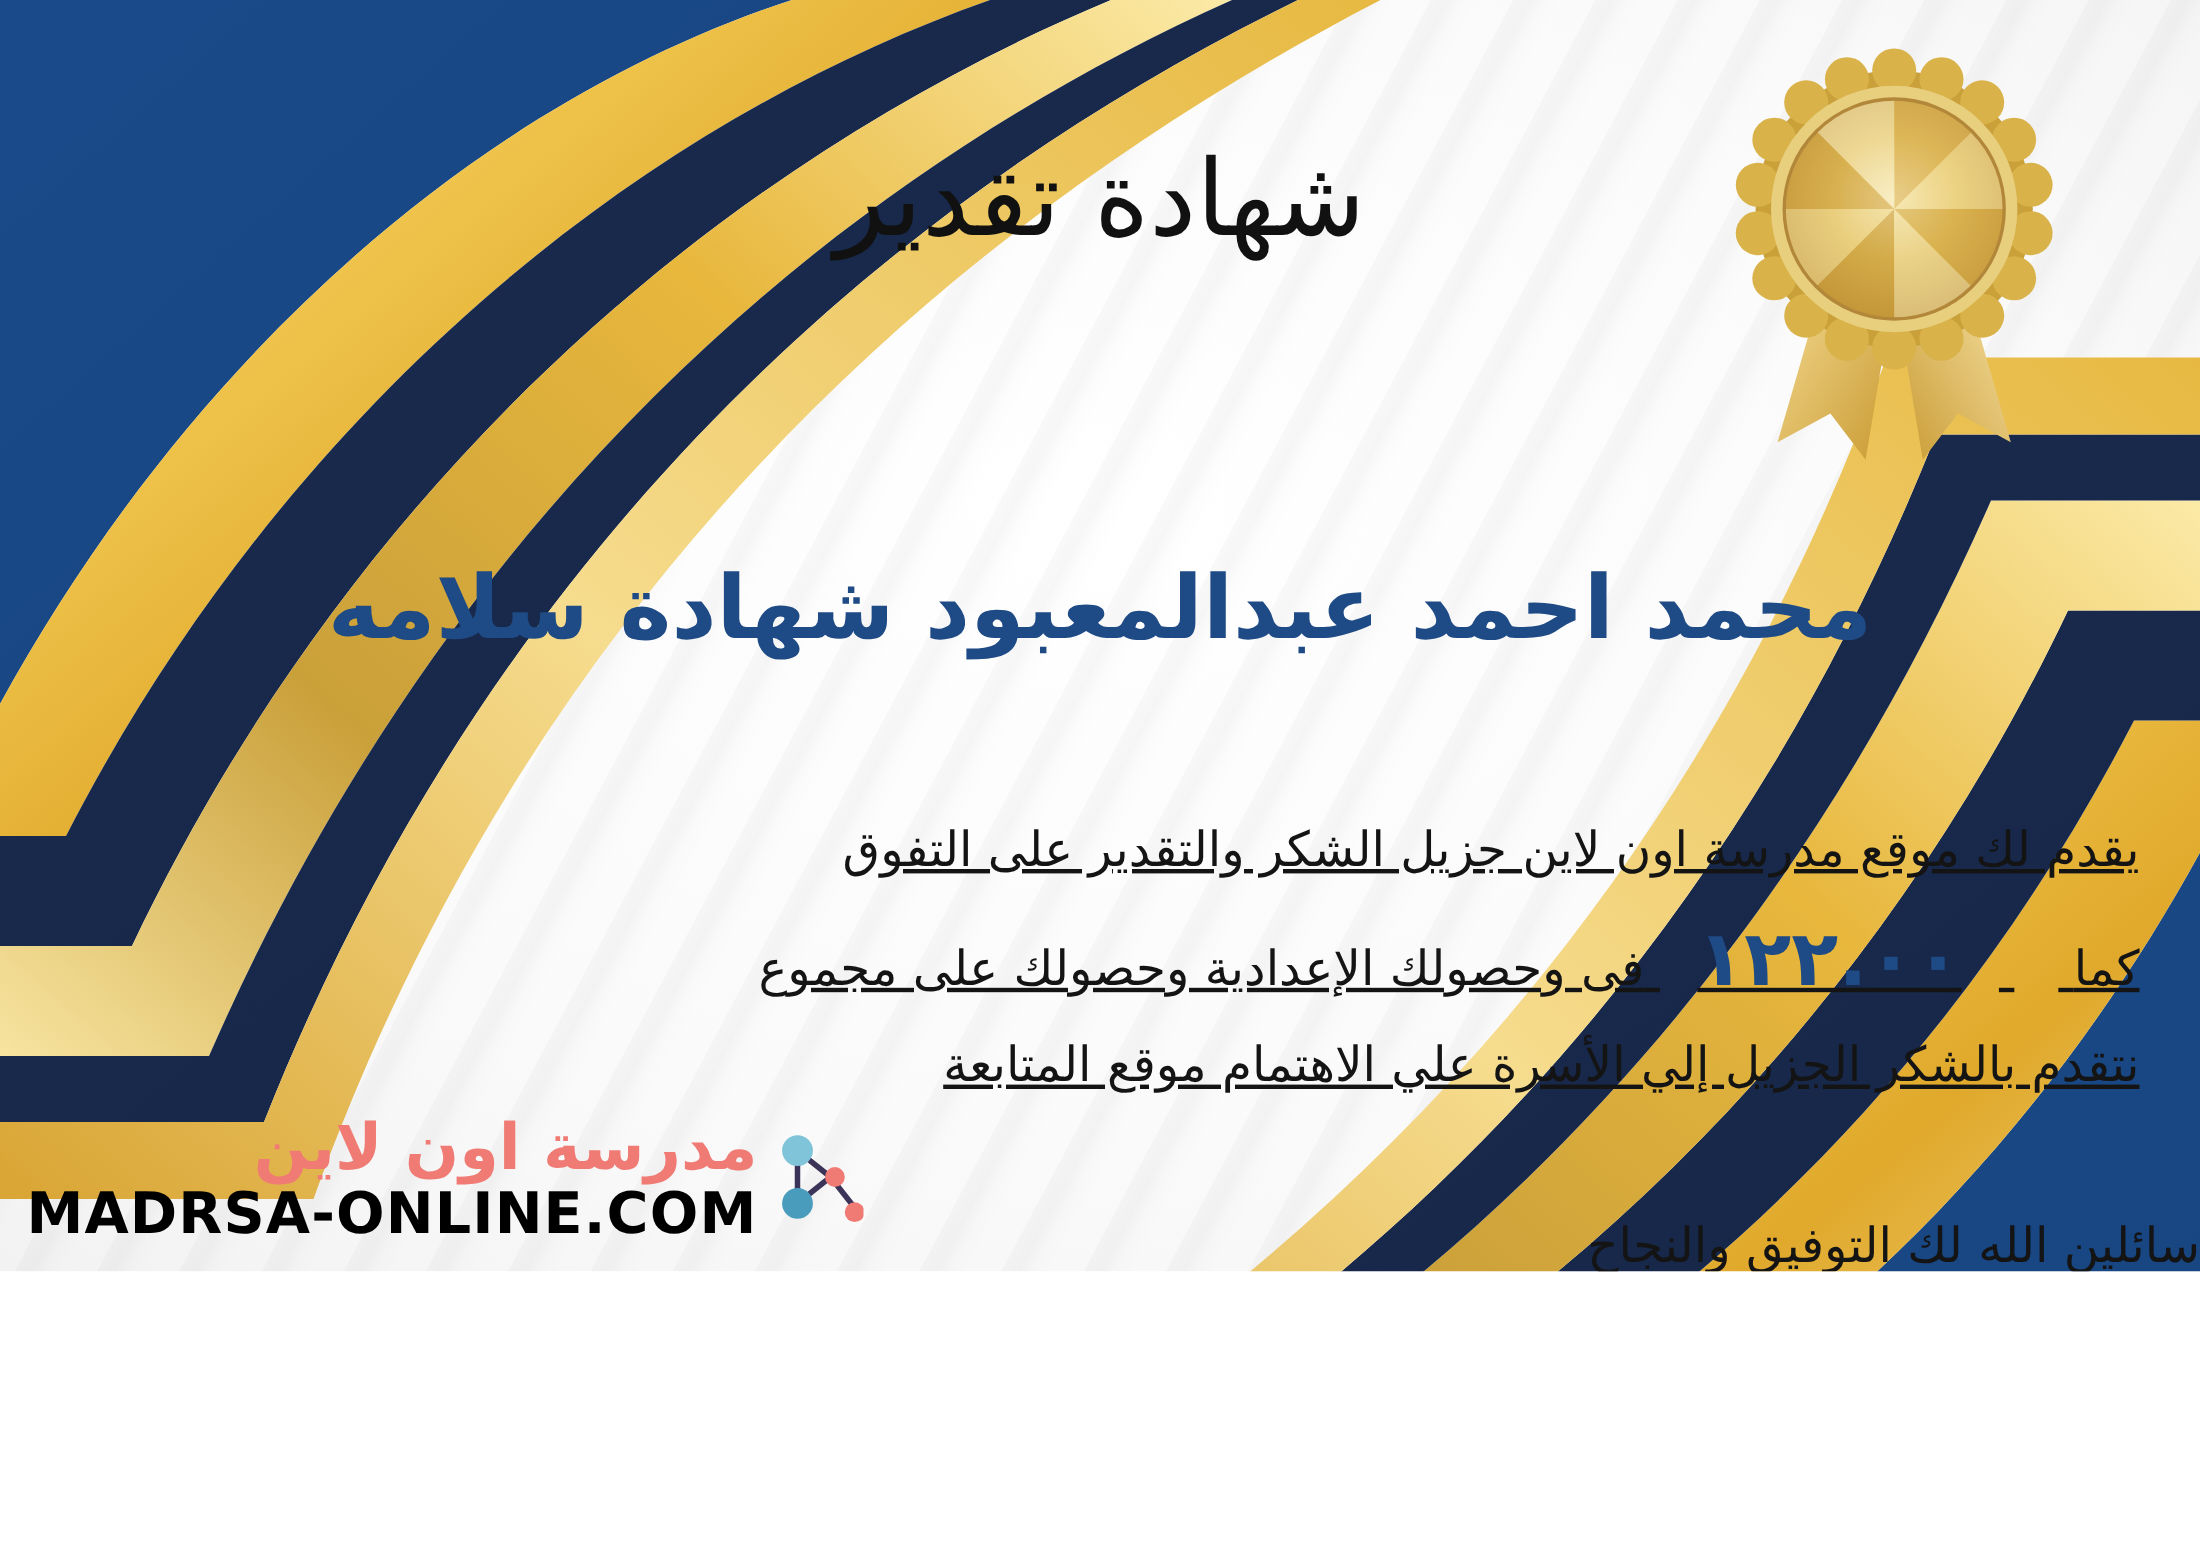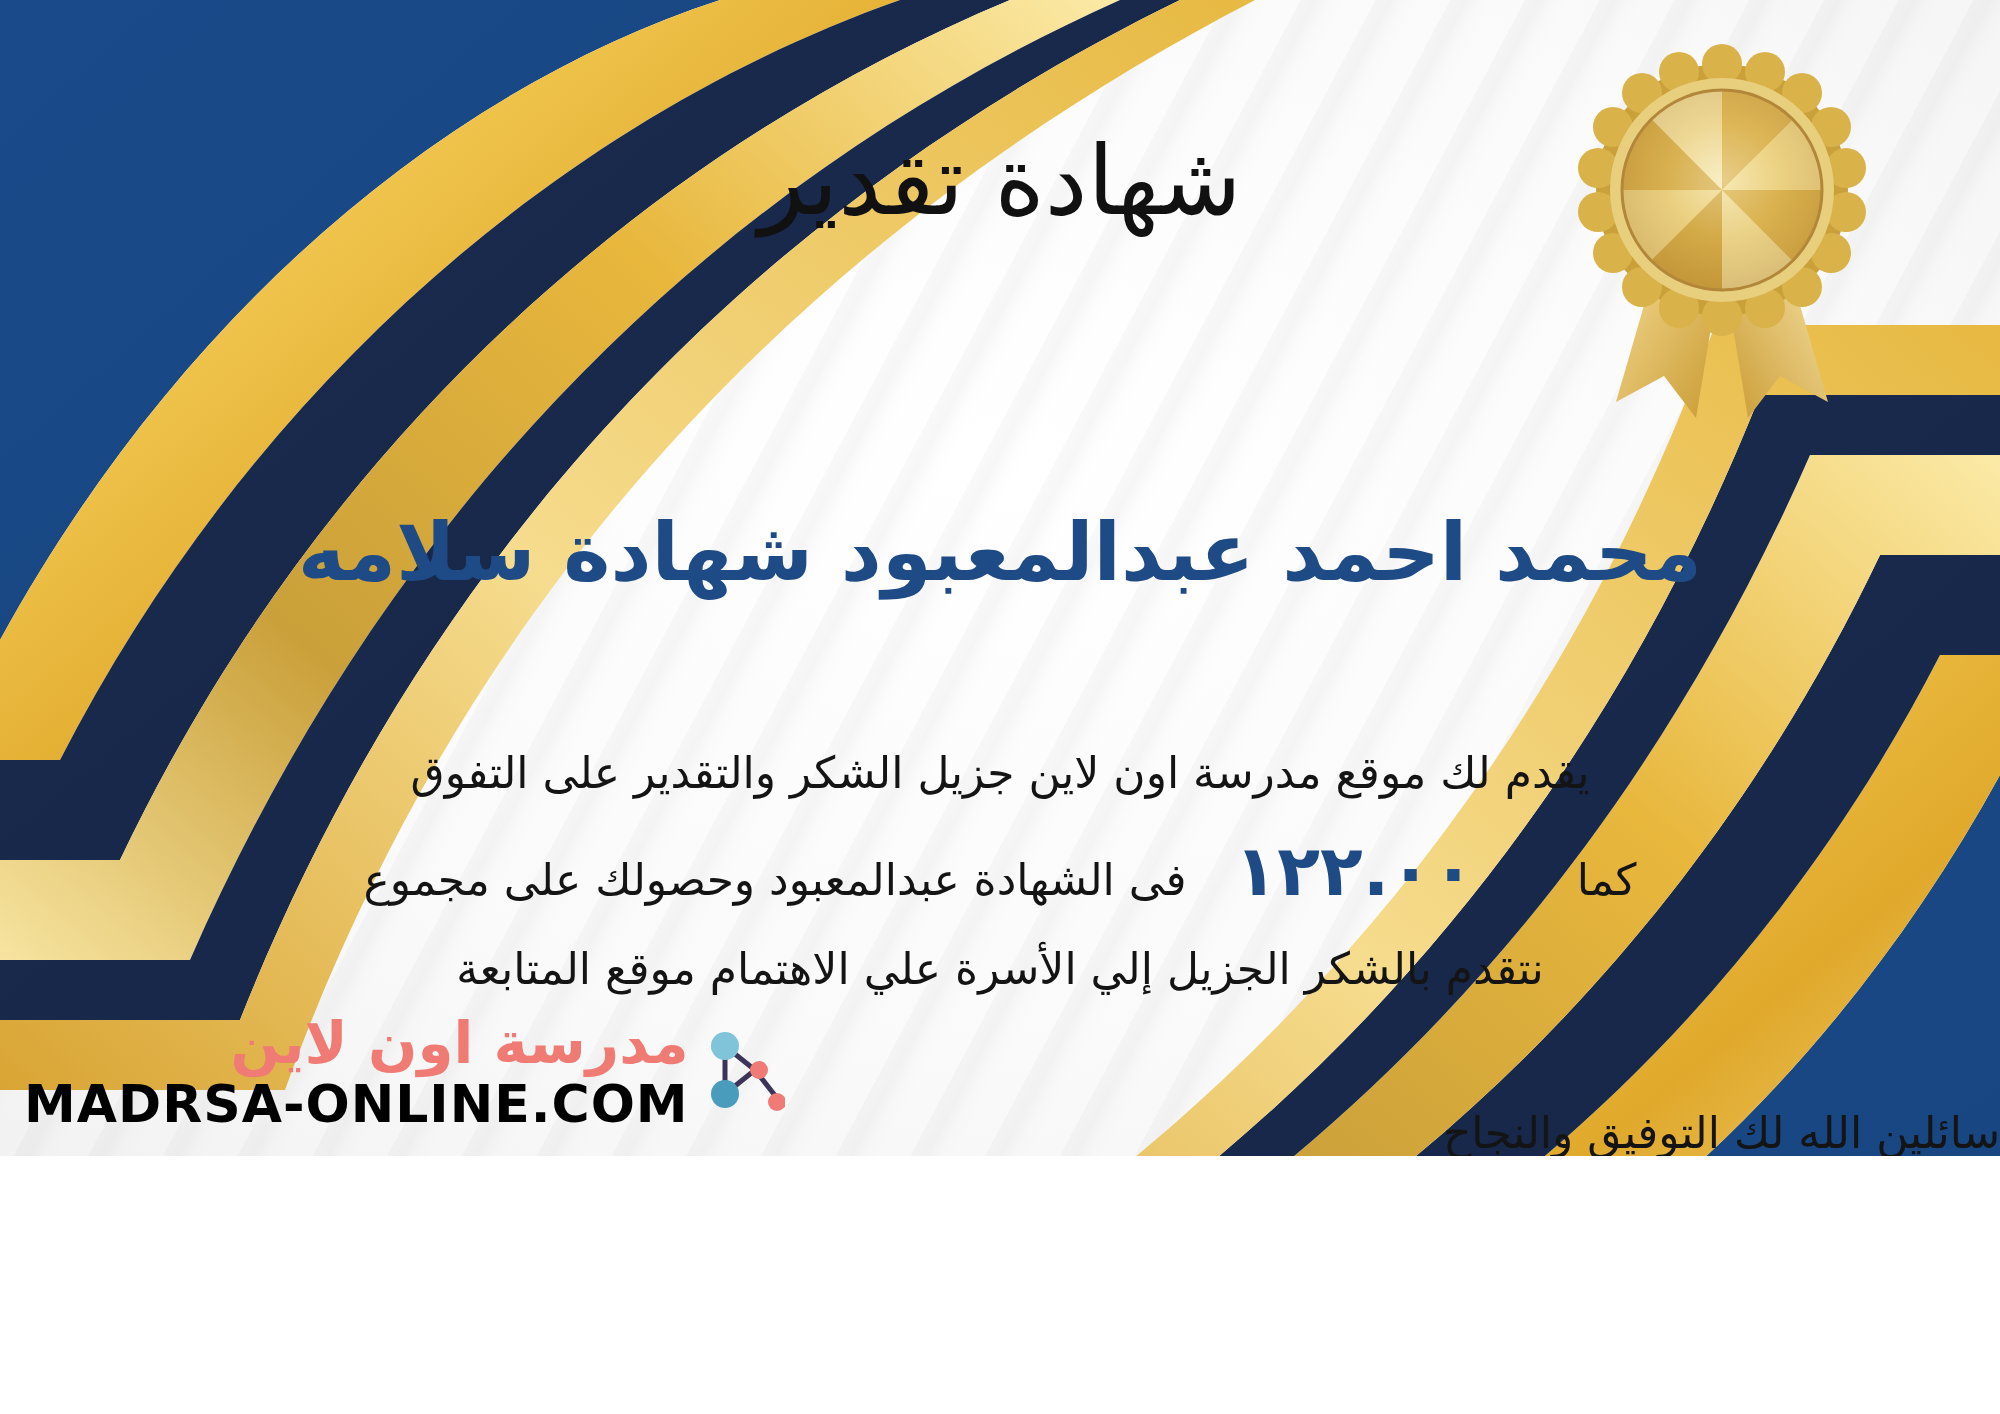--- a/index.html
+++ b/index.html
@@ -79,24 +79,25 @@
     color: #1e4a85;
     line-height: 1.2;
     white-space: nowrap;
   }
 
   .body-block {
     position: absolute;
     top: 735px;
     left: 55px;
     right: 55px;
-    text-align: center;
+    text-align: right;
     color: #141414;
     font-size: 44px;
     line-height: 1.72;
+    text-decoration: underline;
   }
   .body-line {
     display: block;
     white-space: nowrap;
   }
   .grade-value {
     color: #1e4a85;
     font-weight: 700;
     font-size: 70px;
     padding: 0 34px;
@@ -302,21 +303,21 @@
     <div class="cert-title">شهادة تقدير</div>
 
     <div class="recipient-name">محمد احمد عبدالمعبود شهادة سلامه</div>
 
     <div class="body-block">
       <span class="body-line">يقدم لك موقع مدرسة اون لاين جزيل الشكر  والتقدير على التفوق</span>
       <span class="body-line">
         <span>كما</span>
         <span class="gap-sm"></span>
         <span class="grade-value">١٢٢.٠٠</span>
-        <span>فى الشهادة عبدالمعبود وحصولك على مجموع</span>
+        <span>فى وحصولك الإعدادية وحصولك على مجموع</span>
       </span>
       <span class="body-line">نتقدم  بالشكر الجزيل إلي الأسرة علي الاهتمام موقع المتابعة</span>
     </div>
 
     <div class="closing-line">سائلين الله لك التوفيق  والنجاح</div>
   </div>
 
   <div class="brand">
     <svg class="brand-mark" viewBox="0 0 86 96" xmlns="http://www.w3.org/2000/svg">
       <line x1="26" y1="22" x2="56" y2="46" stroke="#3c3358" stroke-width="5" stroke-linecap="round"></line>

